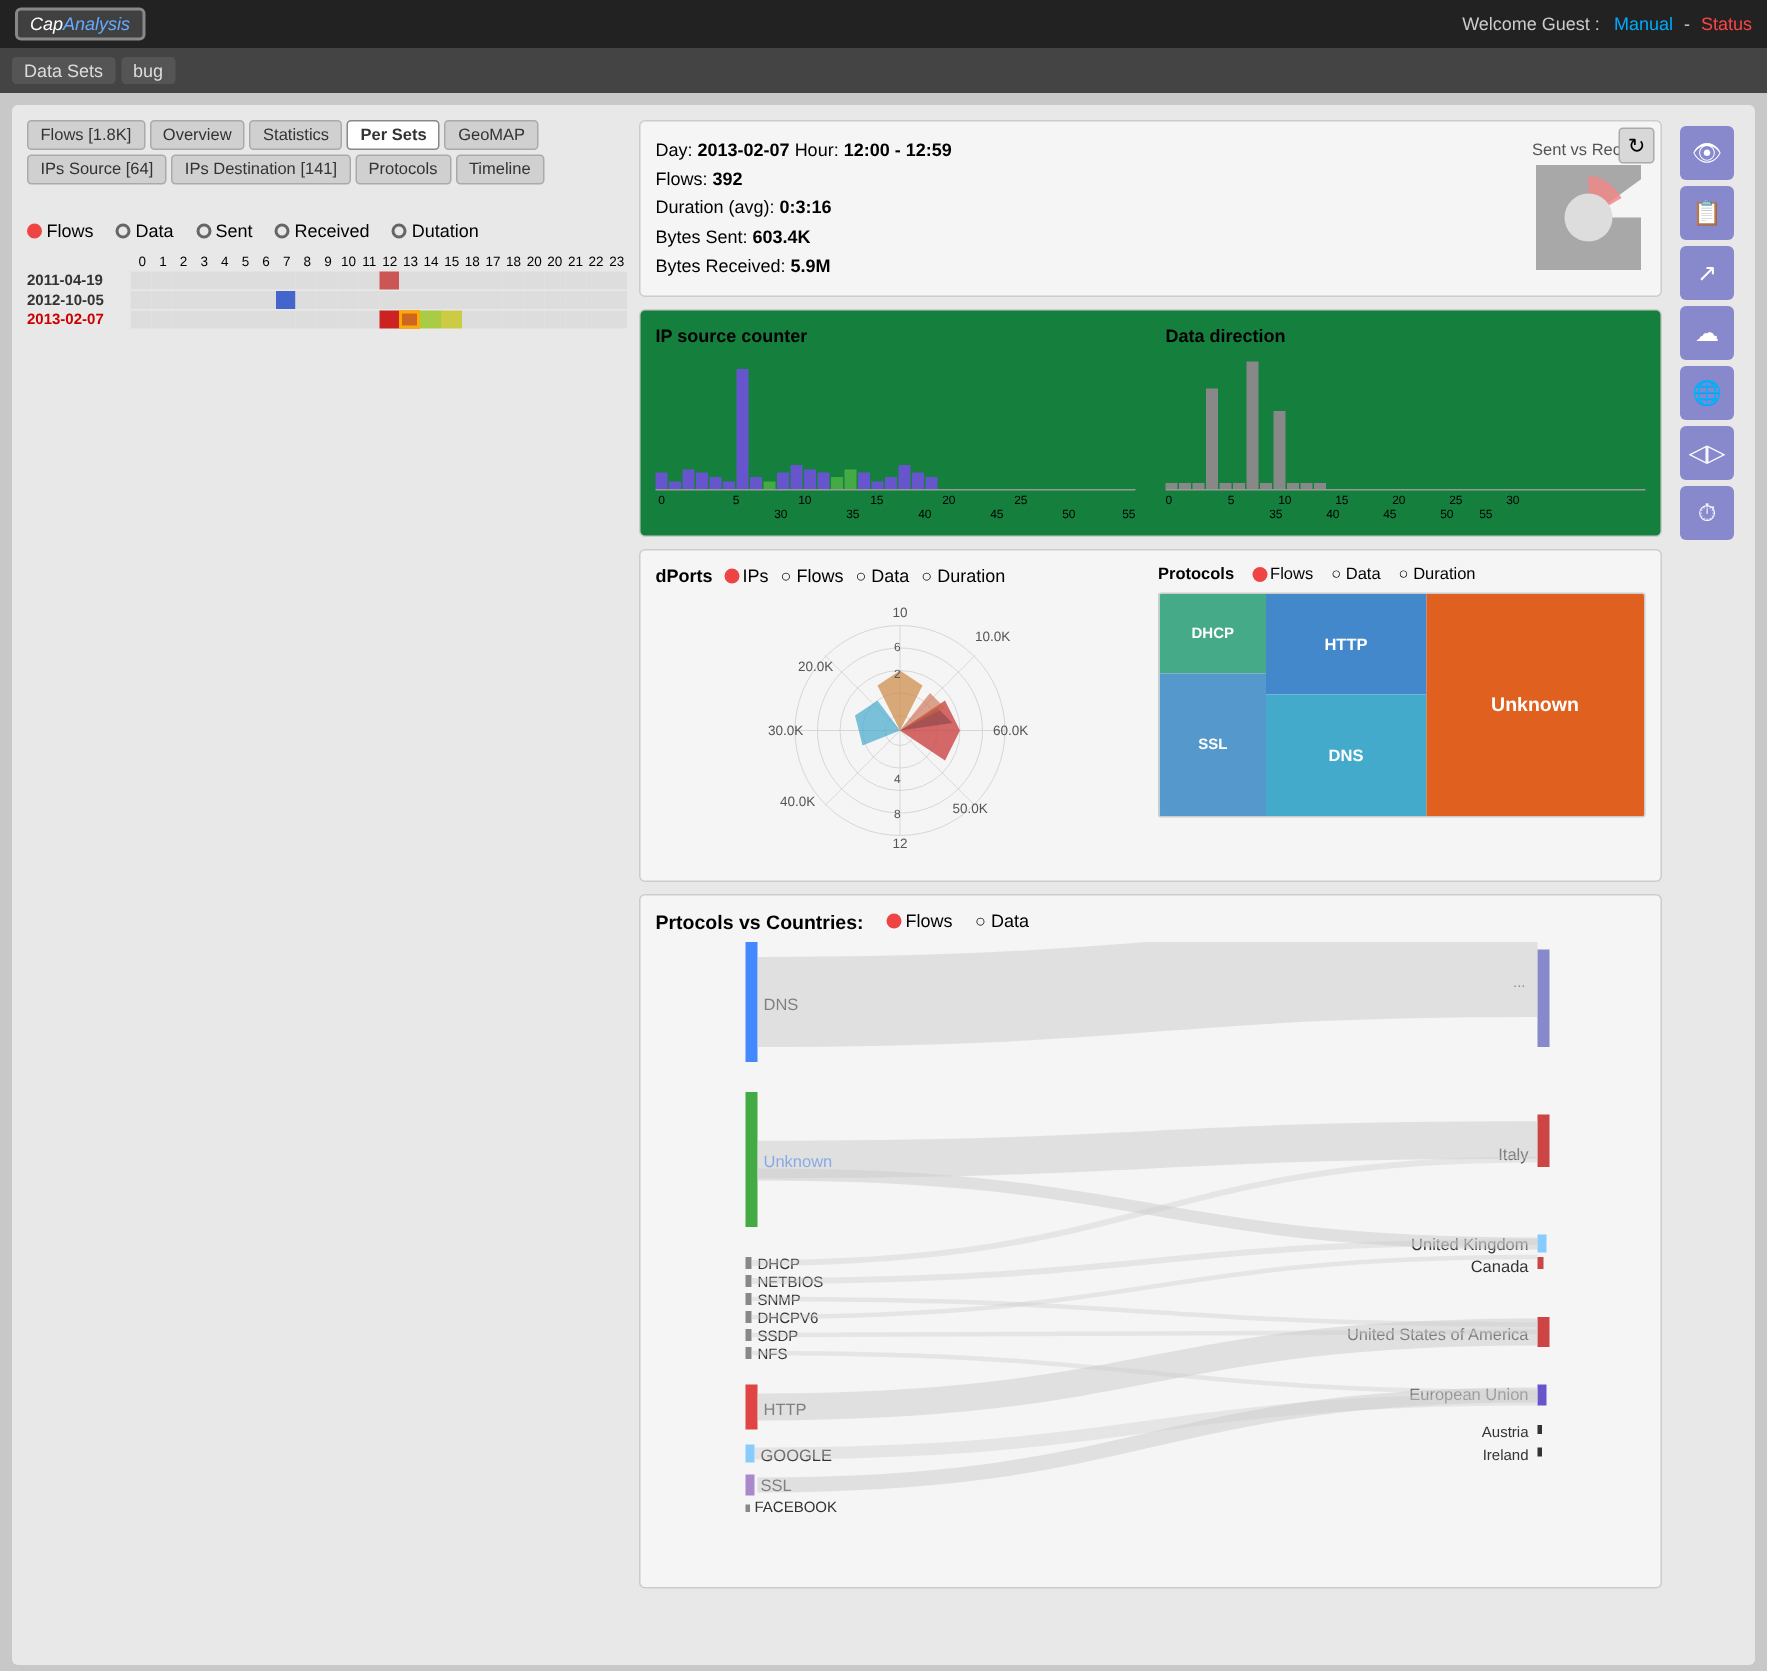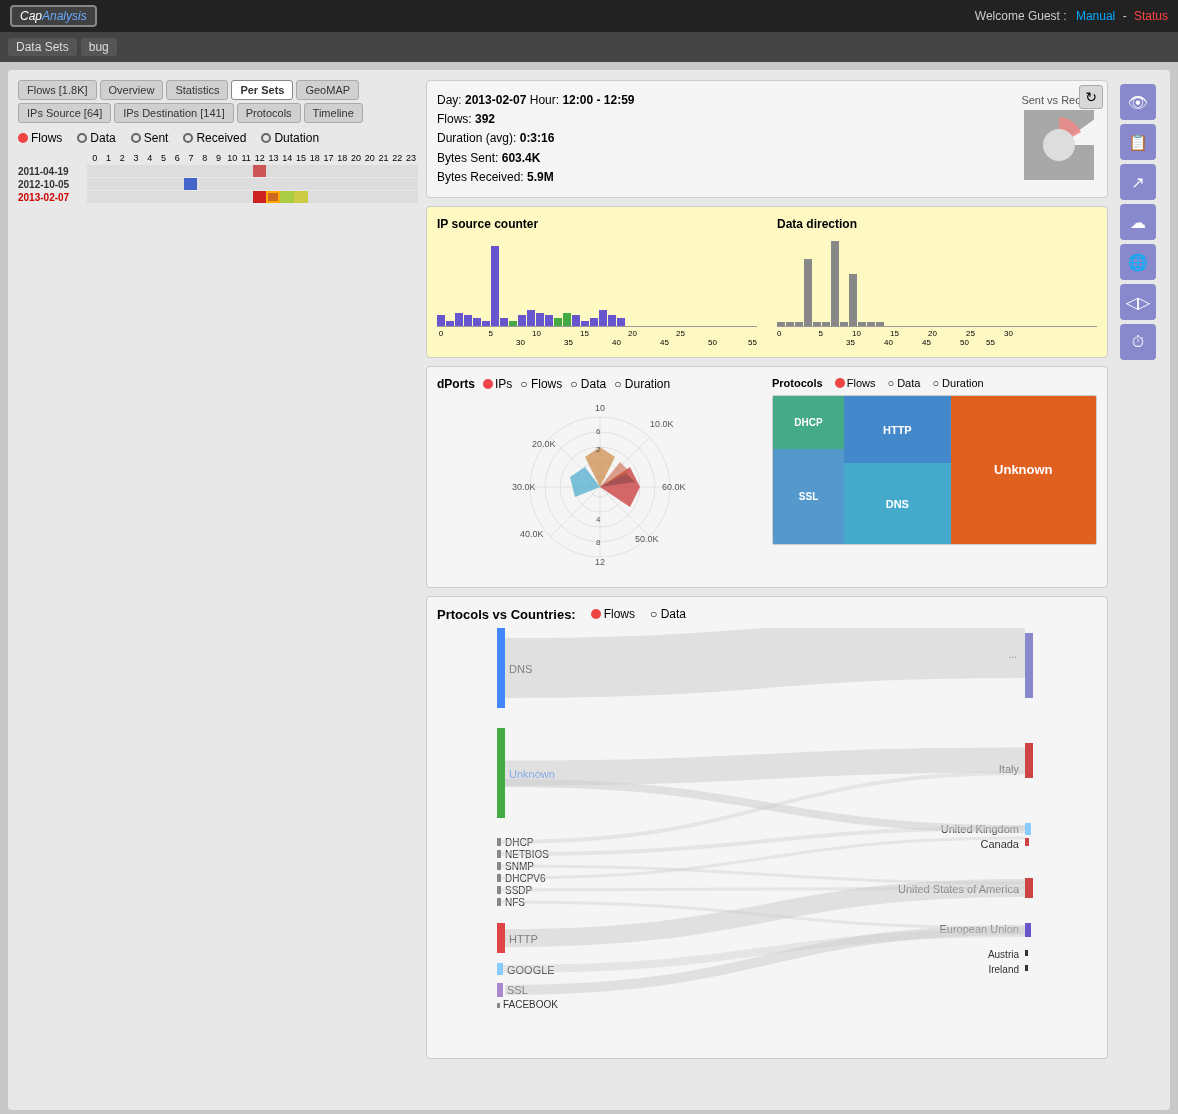--- a/index.html
+++ b/index.html
@@ -10,21 +10,21 @@
 
     
     #navbar { background: #444; display: flex; align-items: center; padding: 4px 8px; gap: 4px; height: 30px; }
     .nav-item { color: #ddd; font-size: 12px; padding: 2px 8px; background: #555; border-radius: 3px; cursor: pointer; }
 
     
     #main { background: #e8e8e8; margin: 8px; padding: 10px; border-radius: 4px; display: flex; gap: 8px; min-height: 1040px; }
 
     
     #sidebar { width: 400px; flex-shrink: 0; }
-    .tab-bar { display: flex; gap: 3px; flex-wrap: wrap; margin-bottom: 8px; }
+    .tab-bar { display: flex; gap: 3px; flex-wrap: wrap; margin-bottom: 24px; }
     .tab { background: #d0d0d0; border: 1px solid #aaa; border-radius: 3px; padding: 3px 8px; font-size: 11px; cursor: pointer; color: #333; }
     .tab.active { background: #fff; border-color: #888; font-weight: bold; }
 
     
     .radio-bar { display: flex; gap: 15px; margin-bottom: 8px; font-size: 12px; align-items: center; }
     .radio-item { display: flex; align-items: center; gap: 3px; }
     .radio-dot { width: 10px; height: 10px; border-radius: 50%; border: 2px solid #666; display: inline-block; }
     .radio-dot.filled { background: #e44; border-color: #e44; }
     .heatmap-row { display: flex; align-items: center; margin-bottom: 1px; }
     .heatmap-row-label { width: 70px; font-size: 10px; color: #333; font-weight: bold; }
@@ -33,21 +33,21 @@
     #right-panel { flex: 1; display: flex; flex-direction: column; gap: 8px; }
 
     
     .info-panel { background: #f5f5f5; border: 1px solid #ccc; border-radius: 4px; padding: 10px; display: flex; justify-content: space-between; align-items: center; }
     .info-text { font-size: 12px; line-height: 1.6; }
     .info-text .label { font-weight: normal; }
     .pie-container { text-align: center; }
     .pie-label { font-size: 11px; color: #555; margin-bottom: 4px; }
 
     
-    .charts-row { background: #fef9c3; border: 1px solid #ccc; border-radius: 4px; padding: 10px; display: flex; gap: 20px; }
+    .charts-row { background: #15803d; border: 1px solid #ccc; border-radius: 4px; padding: 10px; display: flex; gap: 20px; }
     .chart-section { flex: 1; }
     .chart-title { font-weight: bold; font-size: 12px; margin-bottom: 6px; }
 
     
     .ports-proto-row { background: #f5f5f5; border: 1px solid #ccc; border-radius: 4px; padding: 10px; display: flex; gap: 10px; }
     .ports-section { flex: 1; }
     .proto-section { flex: 1; }
     .section-title { font-size: 12px; margin-bottom: 6px; display: flex; align-items: center; gap: 8px; }
     .section-title .bold { font-weight: bold; }
 

